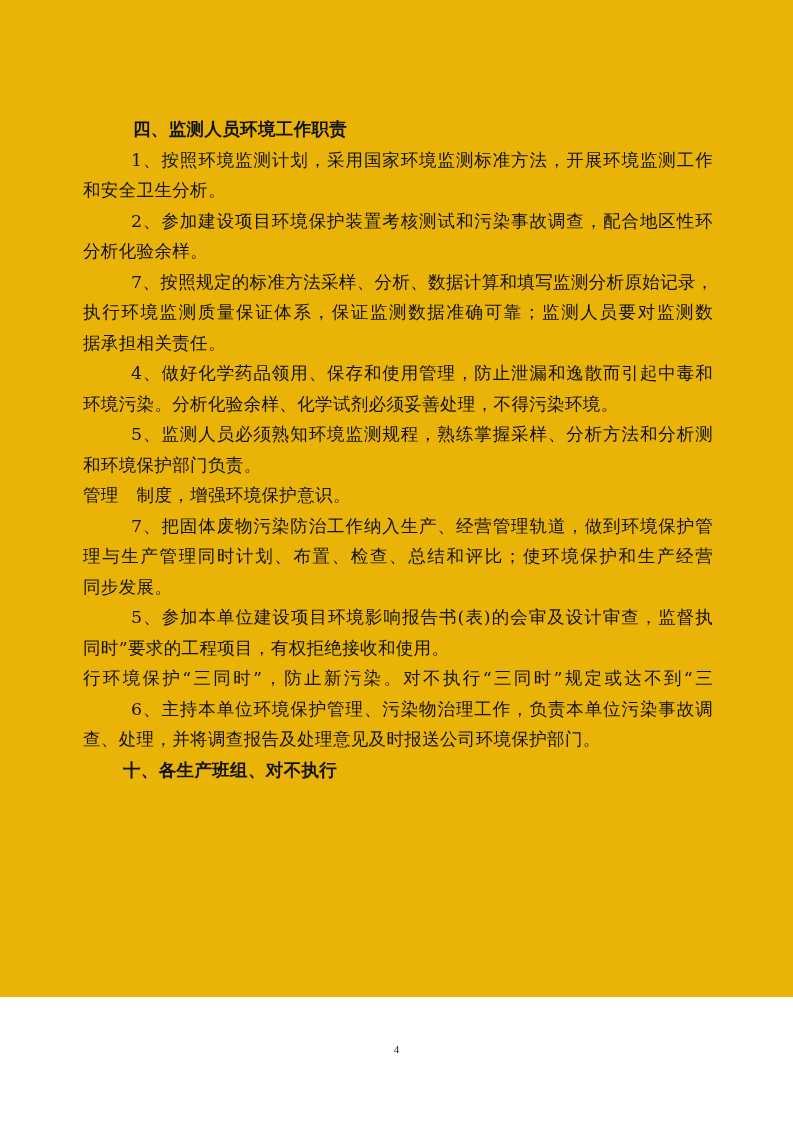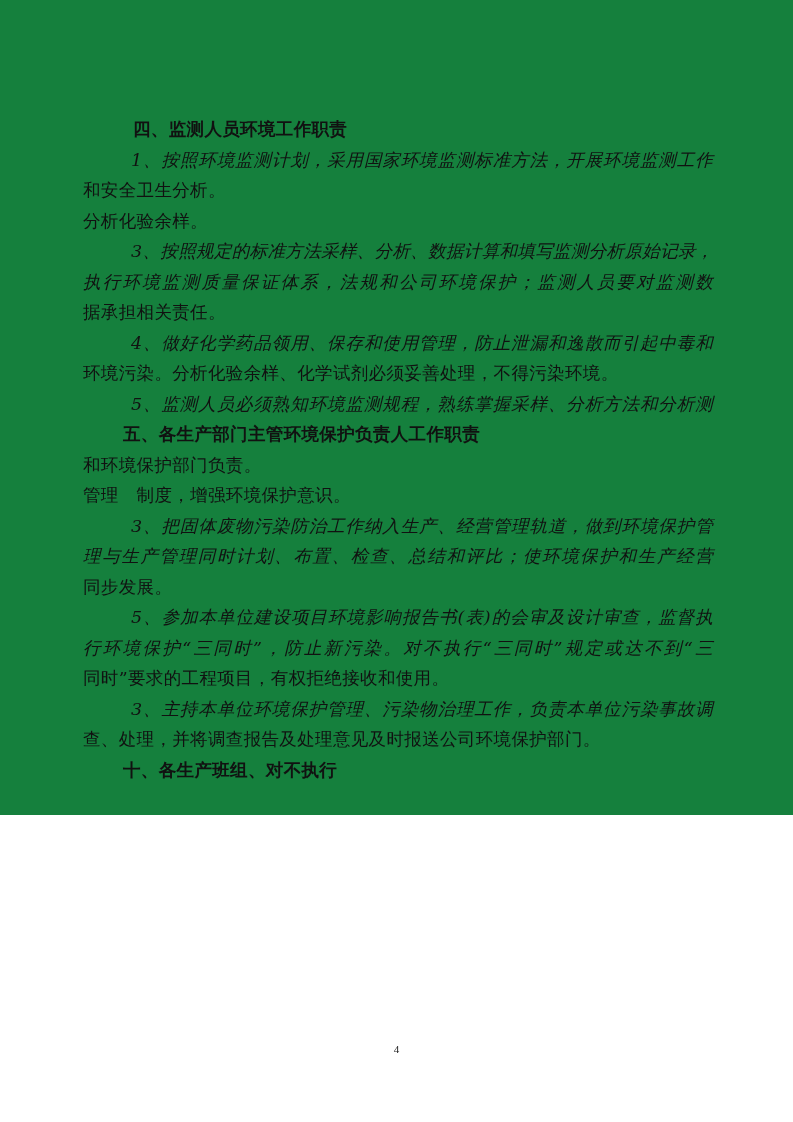--- a/index.html
+++ b/index.html
@@ -1,67 +1,67 @@
 <!DOCTYPE html>
 <html><head>
 <meta charset="utf-8">
 <style>
   html, body { margin: 0; padding: 0; background: #ffffff; }
   body { width: 793px; height: 1122px; position: relative; overflow: hidden;
          font-family: "DejaVu Serif", "Liberation Serif", serif; color: #111; }
-  .page { position: absolute; left: 0; top: 0; width: 793px; height: 815px; background: #15803d; }
+  .page { position: absolute; left: 0; top: 0; width: 793px; height: 997px; background: #eab308; }
   .content { position: absolute; left: 83px; top: 114px; width: 630px; }
   .line { height: 30.5px; line-height: 30.5px; font-size: 17.5px; white-space: nowrap;
           letter-spacing: 0.35px; }
   .heading { font-weight: bold; font-family: "DejaVu Sans", "Liberation Sans", sans-serif; font-size: 17.5px; }
   .h-indent-a { padding-left: 50px; }
   .h-indent-b { padding-left: 40px; }
   .p-indent { padding-left: 48px; }
   .p-indent-b { padding-left: 46px; }
-  .justify { text-align: justify; text-align-last: justify; width: 630px; box-sizing: border-box; font-style: italic; }
+  .justify { text-align: justify; text-align-last: justify; width: 630px; box-sizing: border-box; }
   .page-number { position: absolute; top: 1043px; left: 0; width: 793px; text-align: center;
                  font-size: 11px; font-family: "Liberation Serif", serif; color: #222; }
 </style>
 </head>
 <body>
 
 <div class="page">
   <div class="content">
 
     <div class="line heading h-indent-a">四、监测人员环境工作职责</div>
 
     <div class="line p-indent justify">1、按照环境监测计划，采用国家环境监测标准方法，开展环境监测工作</div>
     <div class="line">和安全卫生分析。</div>
 
+    <div class="line p-indent justify">2、参加建设项目环境保护装置考核测试和污染事故调查，配合地区性环</div>
     <div class="line">分析化验余样。</div>
 
-    <div class="line p-indent justify">3、按照规定的标准方法采样、分析、数据计算和填写监测分析原始记录，</div>
-    <div class="line justify">执行环境监测质量保证体系，法规和公司环境保护；监测人员要对监测数</div>
+    <div class="line p-indent justify">7、按照规定的标准方法采样、分析、数据计算和填写监测分析原始记录，</div>
+    <div class="line justify">执行环境监测质量保证体系，保证监测数据准确可靠；监测人员要对监测数</div>
     <div class="line">据承担相关责任。</div>
 
     <div class="line p-indent justify">4、做好化学药品领用、保存和使用管理，防止泄漏和逸散而引起中毒和</div>
     <div class="line">环境污染。分析化验余样、化学试剂必须妥善处理，不得污染环境。</div>
 
     <div class="line p-indent justify">5、监测人员必须熟知环境监测规程，熟练掌握采样、分析方法和分析测</div>
 
-    <div class="line heading h-indent-b">五、各生产部门主管环境保护负责人工作职责</div>
 
     <div class="line">和环境保护部门负责。</div>
 
     <div class="line">管理　制度，增强环境保护意识。</div>
 
-    <div class="line p-indent justify">3、把固体废物污染防治工作纳入生产、经营管理轨道，做到环境保护管</div>
+    <div class="line p-indent justify">7、把固体废物污染防治工作纳入生产、经营管理轨道，做到环境保护管</div>
     <div class="line justify">理与生产管理同时计划、布置、检查、总结和评比；使环境保护和生产经营</div>
     <div class="line">同步发展。</div>
 
 
     <div class="line p-indent justify">5、参加本单位建设项目环境影响报告书(表)的会审及设计审查，监督执</div>
+    <div class="line">同时”要求的工程项目，有权拒绝接收和使用。</div>
     <div class="line justify">行环境保护“三同时”，防止新污染。对不执行“三同时”规定或达不到“三</div>
-    <div class="line">同时”要求的工程项目，有权拒绝接收和使用。</div>
 
-    <div class="line p-indent justify">3、主持本单位环境保护管理、污染物治理工作，负责本单位污染事故调</div>
+    <div class="line p-indent justify">6、主持本单位环境保护管理、污染物治理工作，负责本单位污染事故调</div>
     <div class="line">查、处理，并将调查报告及处理意见及时报送公司环境保护部门。</div>
 
     <div class="line heading h-indent-b">十、各生产班组、对不执行</div>
   </div>
 
   <div class="page-number">4</div>
 </div>
 
 </body></html>

